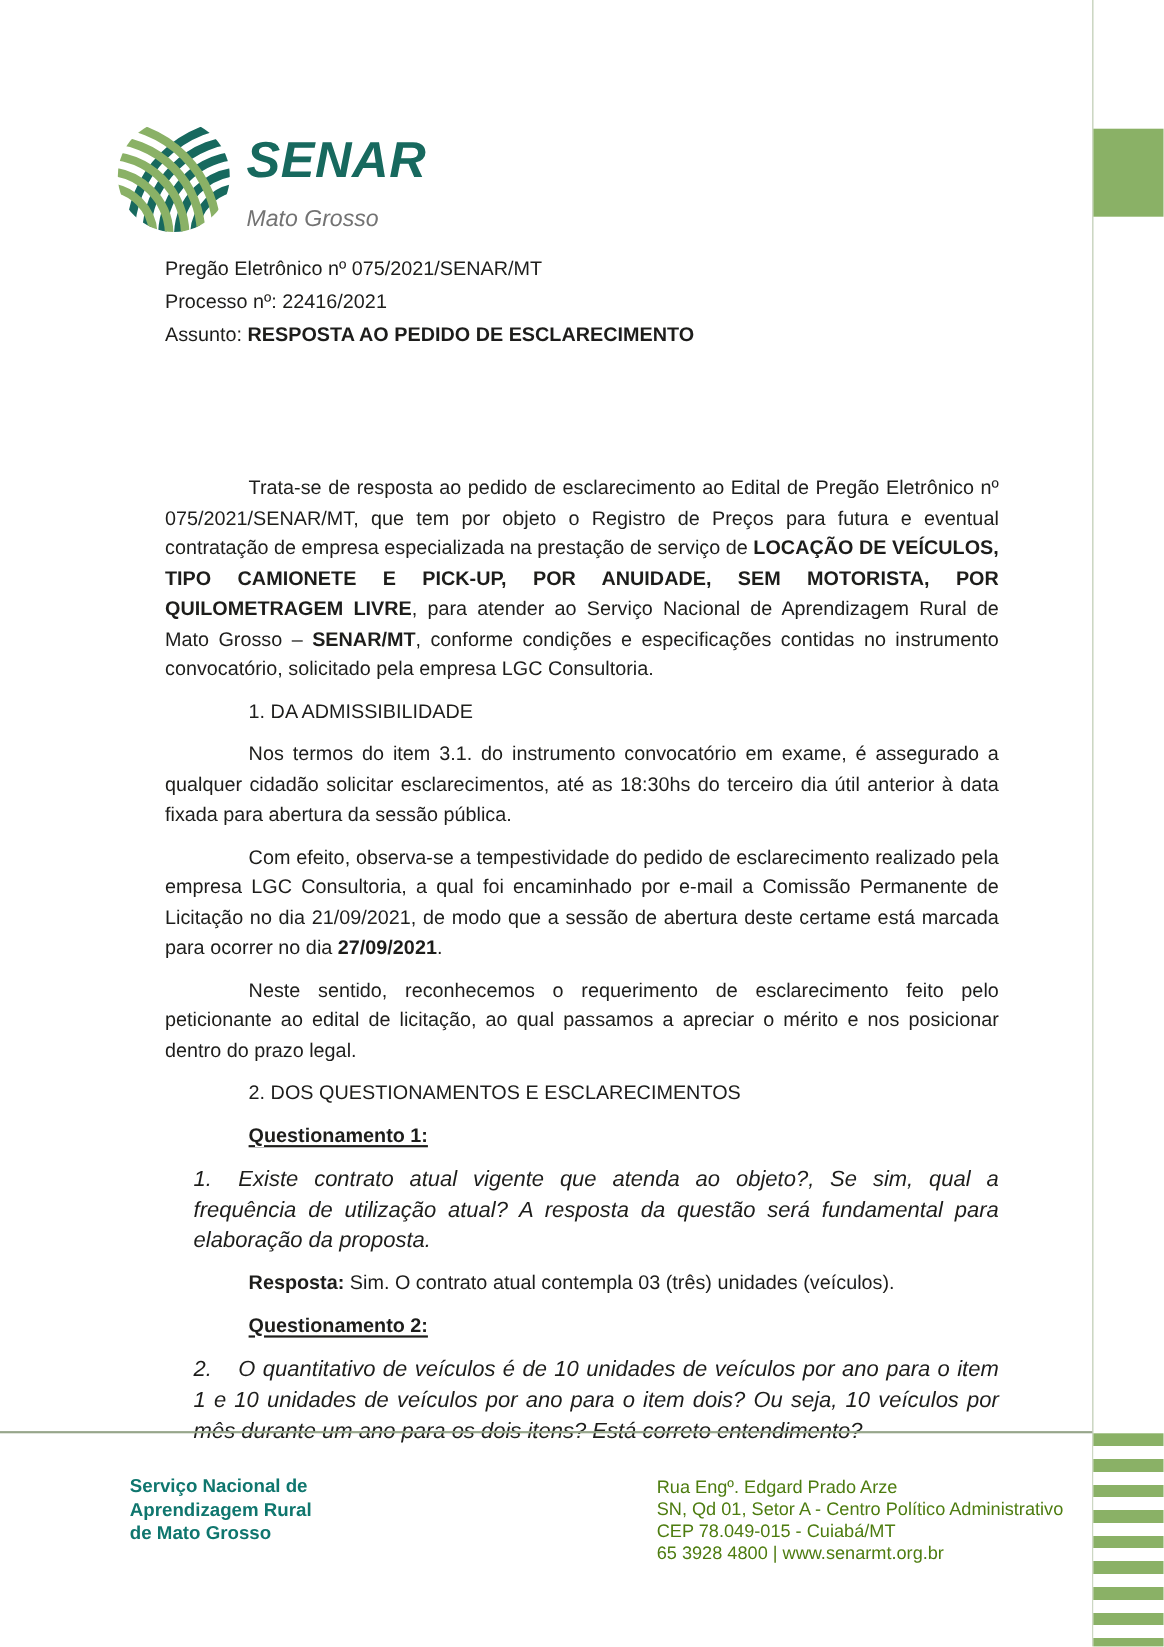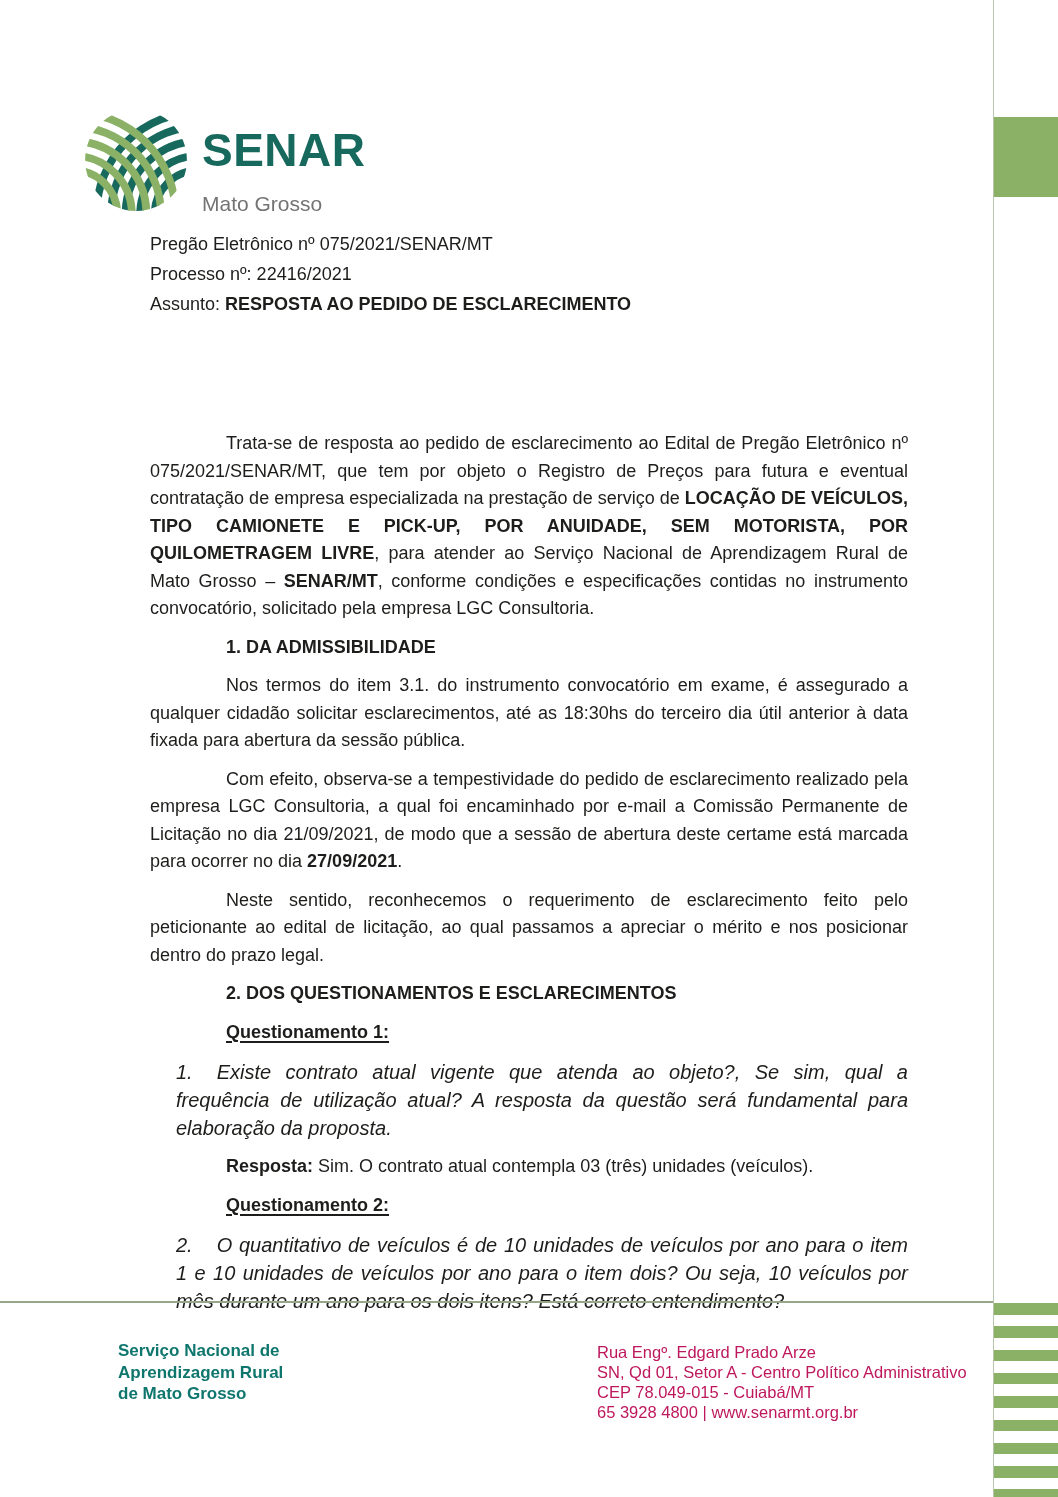--- a/index.html
+++ b/index.html
@@ -12,51 +12,51 @@
     color:#1d1d1b;
   }
   
   .vline{position:absolute;left:993px;top:0;width:1px;height:1497px;background:#b7c6aa;}
   .green-block{position:absolute;left:994px;top:117px;width:64px;height:80px;background:#8ab166;}
   .green-stripes{
     position:absolute;left:994px;top:1303px;width:64px;height:194px;
     background:repeating-linear-gradient(180deg,#8ab166 0px,#8ab166 11.5px,#ffffff 11.5px,#ffffff 23.3px);
   }
   
-  .logo{position:absolute;left:84px;top:106px;display:flex;align-items:flex-end;}
+  .logo{position:absolute;left:106px;top:106px;display:flex;align-items:center;font-style:italic;}
   .logo svg{display:block;}
   .logo-text{margin-left:14px;padding-top:10px;line-height:1;}
   .logo-name{font-size:46px;font-weight:700;color:#17695e;letter-spacing:0.5px;}
   .logo-sub{font-size:21px;font-weight:400;color:#737373;margin-top:20px;}
   
   .doc-head{position:absolute;left:150px;top:229px;font-size:18px;line-height:30px;}
   
   .doc-main{position:absolute;left:150px;top:430px;width:758px;}
   .para{font-size:18px;line-height:27.5px;text-align:justify;margin:0 0 11px 0;}
   .para.indent{text-indent:76px;}
-  h2.sec{font-size:18px;line-height:27.5px;font-weight:700;margin:0 0 11px 76px;}
+  h2.sec{font-size:18px;line-height:27.5px;font-weight:400;margin:0 0 11px 76px;}
   h3.qlabel{
     font-size:18px;line-height:27.5px;font-weight:700;margin:0 0 12px 76px;
     text-decoration:underline;text-decoration-thickness:2px;text-underline-offset:3px;
   }
   .question{
     font-size:20px;line-height:28px;font-style:italic;text-align:justify;
     margin:0 0 11px 26px;
   }
   .qnum{display:inline-block;margin-right:24px;}
   .answer{font-size:18px;line-height:27.5px;margin:0 0 11px 76px;}
   
   .footer-line{position:absolute;left:0;top:1301px;width:993px;height:2px;background:#97a68b;}
   .footer-left{
     position:absolute;left:118px;top:1340px;
     color:#0f766e;font-weight:700;font-size:17px;line-height:21.5px;
   }
   .footer-right{
     position:absolute;left:597px;top:1342px;
-    color:#be185d;font-weight:400;font-size:16.5px;line-height:20px;
+    color:#4d7c0f;font-weight:400;font-size:16.5px;line-height:20px;
   }
 </style>
 </head>
 <body>
 
 <div class="page">
 
   <div class="vline"></div>
   <div class="green-block"></div>
   <div class="green-stripes"></div>

